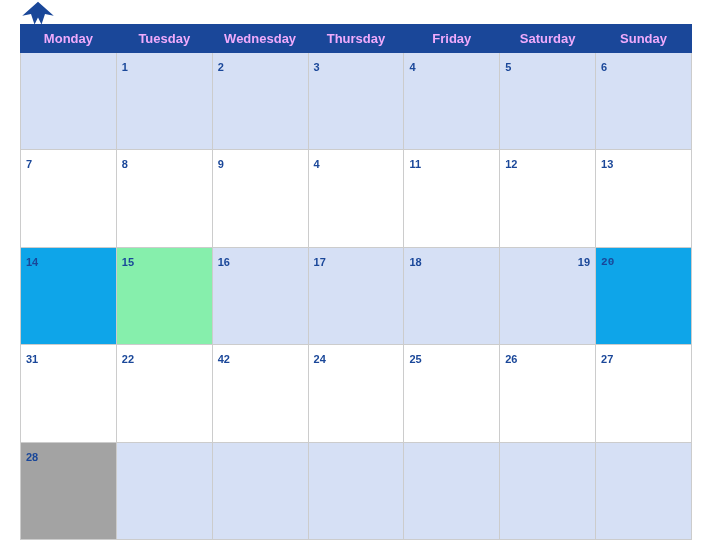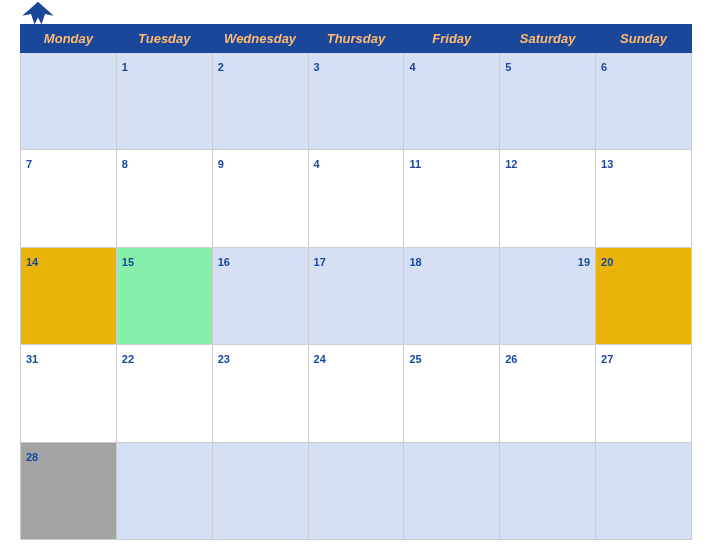--- a/index.html
+++ b/index.html
@@ -63,26 +63,25 @@
     }
 
     .calendar {
       width: 100%;
       border-collapse: collapse;
       flex: 1;
     }
 
     .calendar th {
       background-color: #1a4799;
-      color: #fdba74;
+      color: #f0abfc;
       text-align: center;
       padding: 6px 4px;
       font-size: 13px;
       border: 1px solid #1a4799;
-      font-style: italic;
     }
 
     .calendar td {
       border: 1px solid #ccc;
       vertical-align: top;
       padding: 4px 5px;
       height: 72px;
       width: calc(100% / 7);
     }
 
@@ -133,32 +132,32 @@
       <tr>
         <td><span class="date-num">7</span></td>
         <td><span class="date-num">8</span></td>
         <td><span class="date-num">9</span></td>
         <td><span class="date-num">4</span></td>
         <td><span class="date-num">11</span></td>
         <td><span class="date-num">12</span></td>
         <td><span class="date-num">13</span></td>
       </tr>
       <tr>
-        <td style="background-color: #eab308;"><span class="date-num">14</span></td>
+        <td style="background-color: #0ea5e9;"><span class="date-num">14</span></td>
         <td style="background-color: #86efac;"><span class="date-num">15</span></td>
         <td style="background-color: rgb(214, 224, 245);"><span class="date-num">16</span></td>
         <td style="background-color: rgb(214, 224, 245); margin-left: 16px;"><span class="date-num">17</span></td>
         <td style="background-color: rgb(214, 224, 245);"><span class="date-num">18</span></td>
         <td style="background-color: rgb(214, 224, 245); text-align: right;"><span class="date-num">19</span></td>
-        <td style="background-color: #eab308;"><span class="date-num">20</span></td>
+        <td style="background-color: #0ea5e9; font-family: Liberation Mono, monospace;"><span class="date-num">20</span></td>
       </tr>
       <tr>
         <td><span class="date-num">31</span></td>
         <td><span class="date-num">22</span></td>
-        <td><span class="date-num">23</span></td>
+        <td><span class="date-num">42</span></td>
         <td><span class="date-num">24</span></td>
         <td><span class="date-num">25</span></td>
         <td><span class="date-num">26</span></td>
         <td><span class="date-num">27</span></td>
       </tr>
       <tr>
         <td style="background-color: #a3a3a3;"><span class="date-num">28</span></td>
         <td style="background-color: rgb(214, 224, 245);"></td>
         <td style="background-color: rgb(214, 224, 245);"></td>
         <td style="background-color: rgb(214, 224, 245);"></td>

